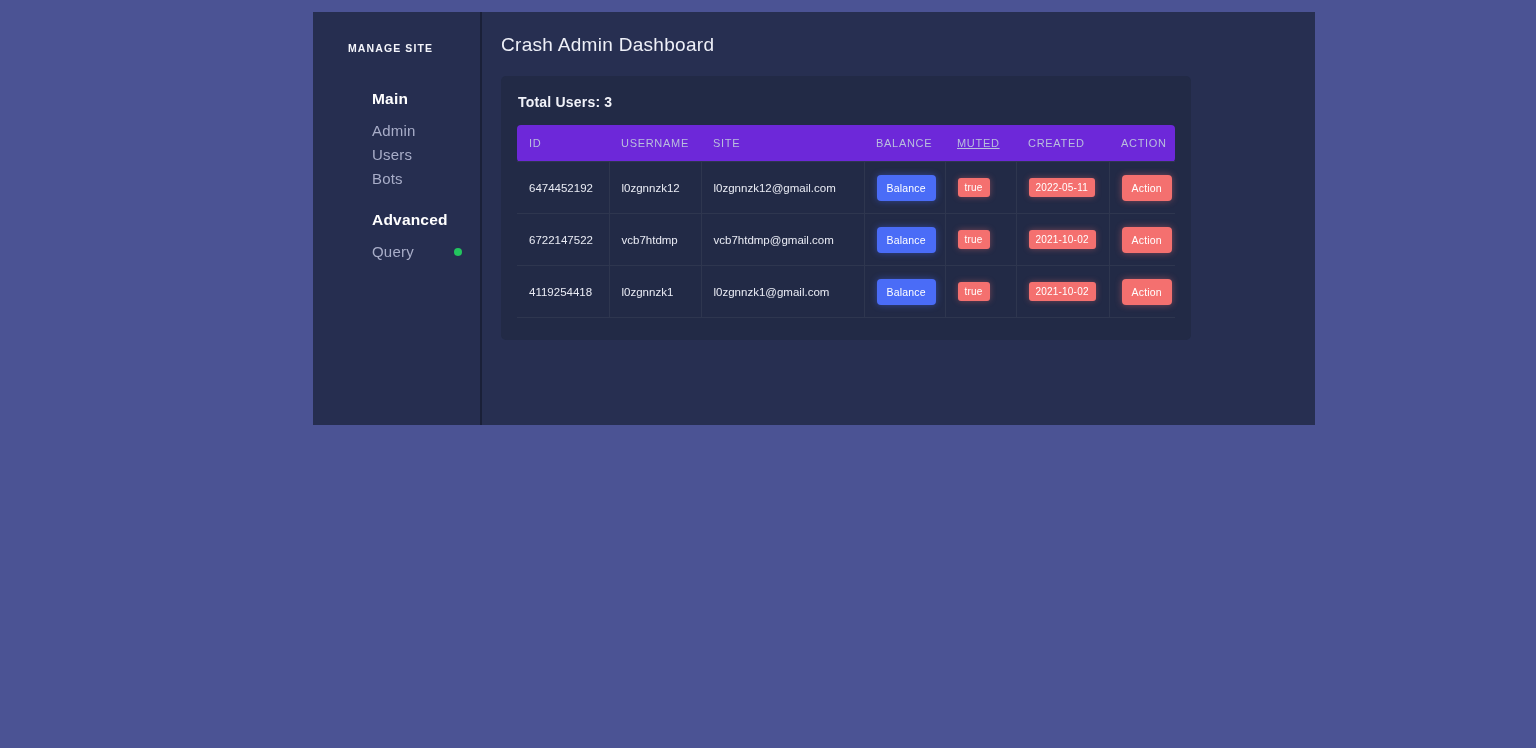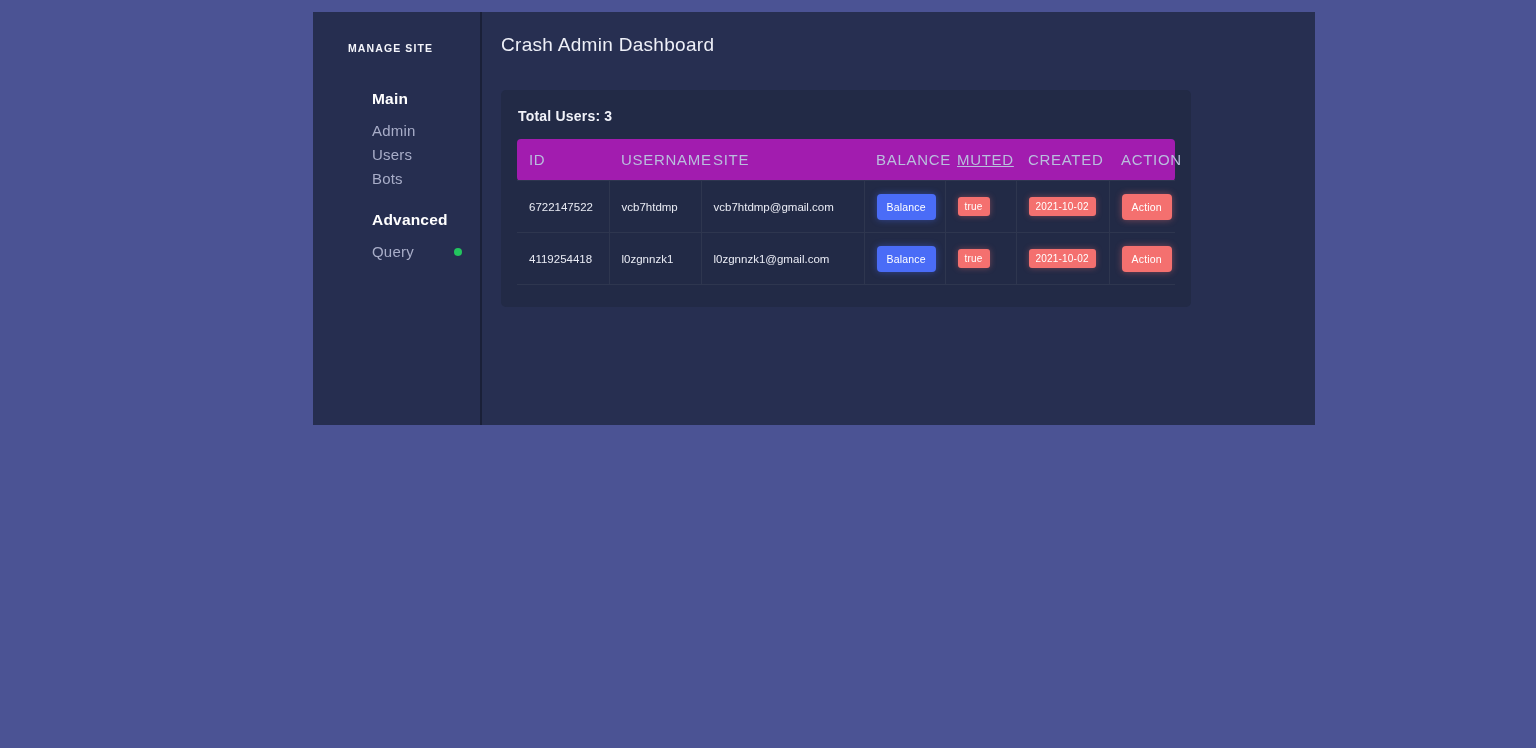--- a/index.html
+++ b/index.html
@@ -63,21 +63,21 @@
   
   #main {
     flex: 1;
     padding: 22px 34px 0 19px;
     overflow: hidden;
   }
   .page-title {
     font-size: 19px;
     color: #eef0f8;
     letter-spacing: .3px;
-    margin: 0 0 34px 0;
+    margin: 0 0 20px 0;
     font-weight: normal;
   }
   .card {
     background: #222a46;
     border-radius: 5px;
     padding: 18px 16px 22px 16px;
     width: 690px;
   }
   .card-heading {
     font-size: 14px;
@@ -85,23 +85,23 @@
     color: #f1f2f9;
     margin: 0 0 15px 1px;
     letter-spacing: .2px;
   }
   table {
     border-collapse: collapse;
     width: 658px;
     table-layout: fixed;
   }
   thead th {
-    background: #a21caf;
+    background: #6d28d9;
     color: #b9bedd;
-    font-size: 15px;
+    font-size: 11px;
     font-weight: normal;
     letter-spacing: .7px;
     text-align: left;
     padding: 12px 0 12px 12px;
     height: 35px;
   }
   thead th:first-child { border-top-left-radius: 4px; border-bottom-left-radius: 4px; }
   thead th:last-child  { border-top-right-radius: 4px; border-bottom-right-radius: 4px; }
   tbody td {
     font-size: 11.5px;
@@ -189,20 +189,29 @@
               <th class="col-username">USERNAME</th>
               <th class="col-email">SITE</th>
               <th class="col-balance">BALANCE</th>
               <th class="col-muted">MUTED</th>
               <th class="col-created">CREATED</th>
               <th class="col-action">ACTION</th>
             </tr>
         </thead>
         <tbody id="table-body">
             <tr>
+              <td class="col-id"><span>6474452192</span></td>
+              <td class="col-username"><span>l0zgnnzk12</span></td>
+              <td class="col-email"><span>l0zgnnzk12@gmail.com</span></td>
+              <td class="col-balance"><button class="btn btn-balance">Balance</button></td>
+              <td class="col-muted"><span class="badge">true</span></td>
+              <td class="col-created"><span class="badge">2022-05-11</span></td>
+              <td class="col-action"><button class="btn btn-action">Action</button></td>
+            </tr>
+            <tr>
               <td class="col-id"><span>6722147522</span></td>
               <td class="col-username"><span>vcb7htdmp</span></td>
               <td class="col-email"><span>vcb7htdmp@gmail.com</span></td>
               <td class="col-balance"><button class="btn btn-balance">Balance</button></td>
               <td class="col-muted"><span class="badge">true</span></td>
               <td class="col-created"><span class="badge">2021-10-02</span></td>
               <td class="col-action"><button class="btn btn-action">Action</button></td>
             </tr>
             <tr>
               <td class="col-id"><span>4119254418</span></td>

